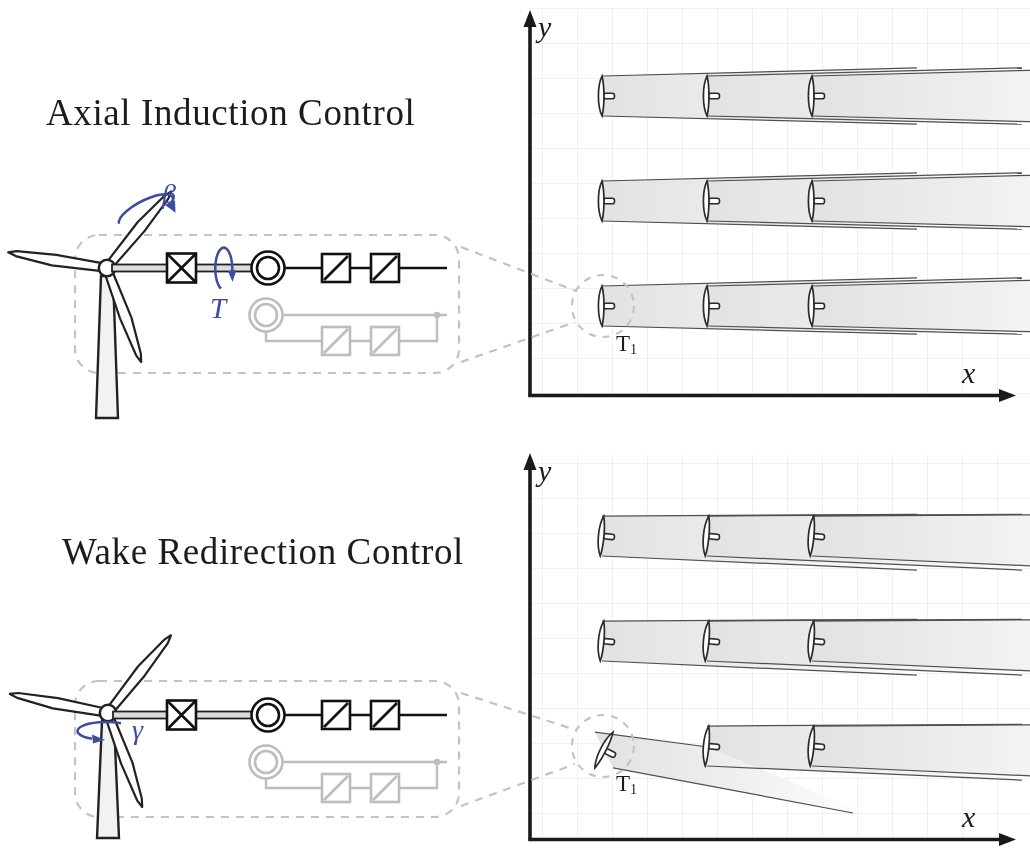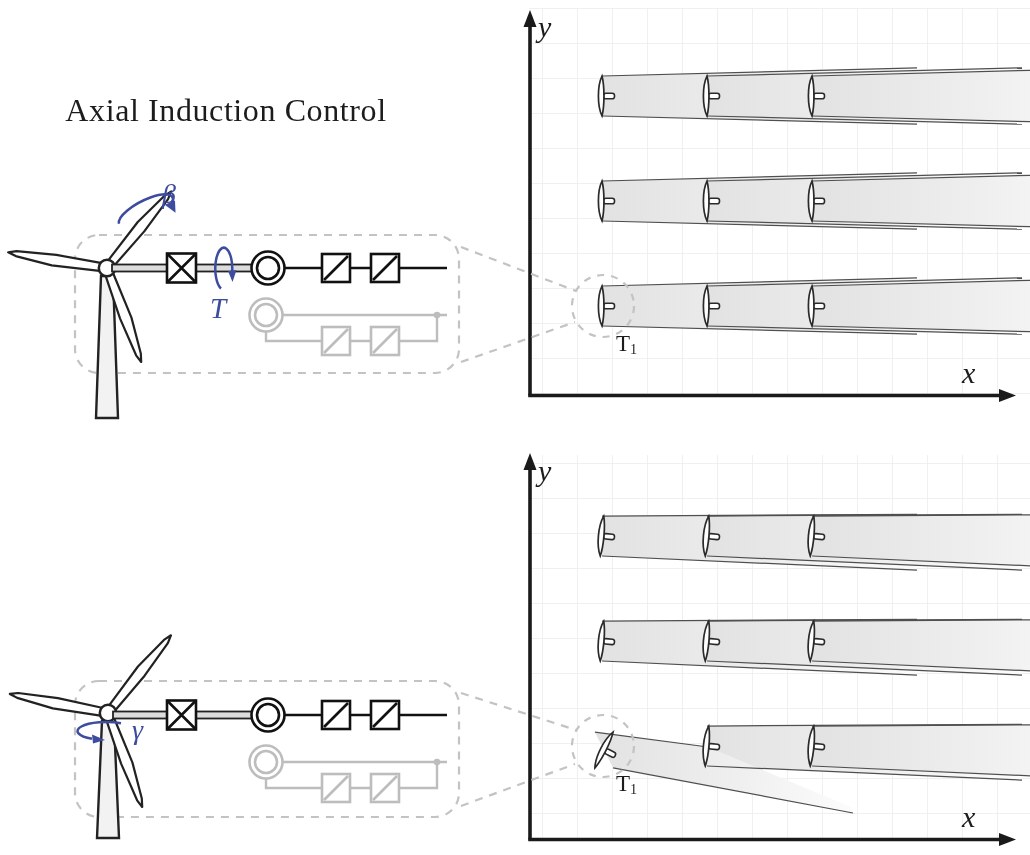--- a/index.html
+++ b/index.html
@@ -1,20 +1,20 @@
 <!DOCTYPE html>
 <html><head>
 <meta charset="utf-8">
 <style>
   html,body{margin:0;padding:0;background:#fff;}
   .stage{position:relative;width:1030px;height:855px;background:#ffffff;overflow:hidden;
          font-family:"Liberation Serif","DejaVu Serif",serif;}
   svg{position:absolute;left:0;top:0;}
   .lbl{position:absolute;color:#1c1c1c;line-height:1;white-space:nowrap;}
-  .title{font-size:32px;letter-spacing:0.6px;text-align:center;width:360px;}
+  .title{font-size:37px;letter-spacing:0.6px;width:360px;}
   .math{font-style:italic;}
   .blue{color:#3d4c9e;}
   .axis-lbl{font-size:30px;font-style:italic;}
   .ttag{font-size:23px;}
   .ttag .sub{font-size:0.62em;vertical-align:-0.22em;}
   #title-axial{left:46px;top:94px;}
   #title-wake{left:62px;top:533px;}
   #lbl-beta{left:162px;top:180px;font-size:28px;}
   #lbl-T{left:210px;top:294px;font-size:29px;}
   #lbl-gamma{left:132px;top:716px;font-size:28px;}
@@ -312,20 +312,21 @@
           <line x1="373" y1="727" x2="397" y2="703"></line>
         </g>
         <g transform="translate(106,731)">
           <path d="M15,-7.8 A29,9 0 1 0 -14,7.8" fill="none" stroke="#3d4c9e" stroke-width="2.5"></path>
           <polygon points="-14,3.5 -13,12.5 -1,9" fill="#3d4c9e"></polygon>
         </g>
       </g>
   </svg>
 
   <div class="lbl title" id="title-axial">Axial Induction Control</div>
+  <div class="lbl title" id="title-wake">Wake Redirection Control</div>
 
   <div class="lbl math blue" id="lbl-beta">β</div>
   <div class="lbl math blue" id="lbl-T">T</div>
   <div class="lbl math blue" id="lbl-gamma">γ</div>
 
   <div class="lbl axis-lbl" id="lbl-y-top">y</div>
   <div class="lbl axis-lbl" id="lbl-x-top">x</div>
   <div class="lbl axis-lbl" id="lbl-y-bot">y</div>
   <div class="lbl axis-lbl" id="lbl-x-bot">x</div>
 

